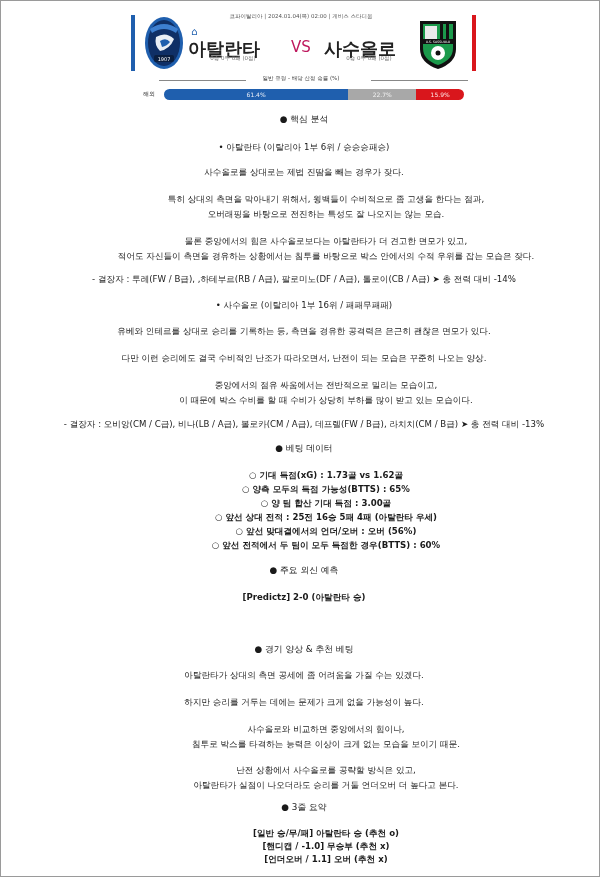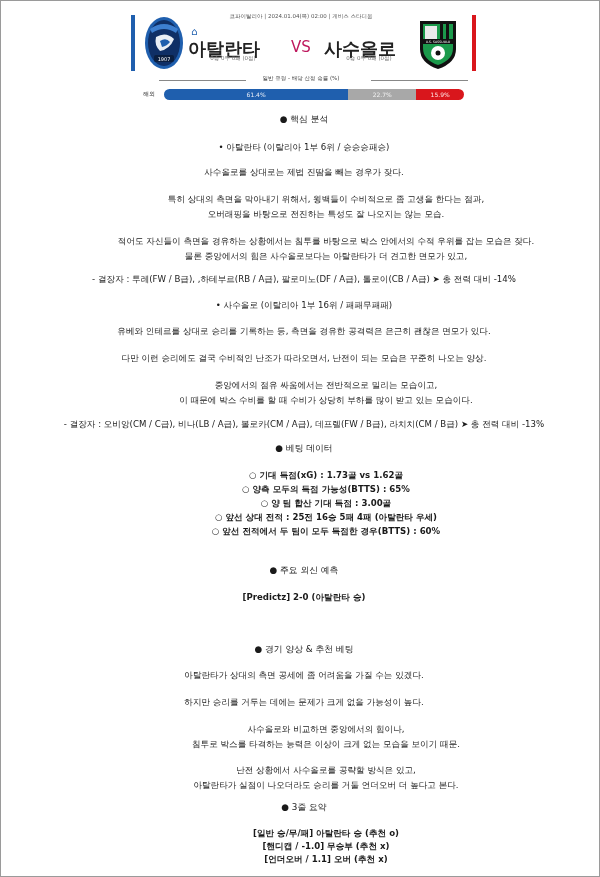--- a/index.html
+++ b/index.html
@@ -114,39 +114,40 @@
 
   <div class="article">
     <div class="blk h" style="top:111px">● 핵심 분석</div>
     <div class="blk" style="top:139px">• 아탈란타 (이탈리아 1부 6위 / 승승승패승)</div>
     <div class="blk" style="top:164px">사수올로를 상대로는 제법 진땀을 빼는 경우가 잦다.</div>
     <div class="blk" style="top:191px">
       <span>특히 상대의 측면을 막아내기 위해서, 윙백들이 수비적으로 좀 고생을 한다는 점과,</span>
       <span>오버래핑을 바탕으로 전진하는 특성도 잘 나오지는 않는 모습.</span>
     </div>
     <div class="blk" style="top:233px">
+      <span>물론 중앙에서의 힘은 사수올로보다는 아탈란타가 더 견고한 면모가 있고,</span>
       <span>적어도 자신들이 측면을 경유하는 상황에서는 침투를 바탕으로 박스 안에서의 수적 우위를 잡는 모습은 잦다.</span>
-      <span>물론 중앙에서의 힘은 사수올로보다는 아탈란타가 더 견고한 면모가 있고,</span>
     </div>
     <div class="blk" style="top:271px">- 결장자 : 투레(FW / B급), ,하테부르(RB / A급), 팔로미노(DF / A급), 톨로이(CB / A급) ➤ 총 전력 대비 -14%</div>
     <div class="blk" style="top:297px">• 사수올로 (이탈리아 1부 16위 / 패패무패패)</div>
     <div class="blk" style="top:323px">유베와 인테르를 상대로 승리를 기록하는 등, 측면을 경유한 공격력은 은근히 괜찮은 면모가 있다.</div>
     <div class="blk" style="top:350px">다만 이런 승리에도 결국 수비적인 난조가 따라오면서, 난전이 되는 모습은 꾸준히 나오는 양상.</div>
     <div class="blk" style="top:377px">
       <span>중앙에서의 점유 싸움에서는 전반적으로 밀리는 모습이고,</span>
       <span>이 때문에 박스 수비를 할 때 수비가 상당히 부하를 많이 받고 있는 모습이다.</span>
     </div>
     <div class="blk" style="top:416px">- 결장자 : 오비앙(CM / C급), 비나(LB / A급), 볼로카(CM / A급), 데프렐(FW / B급), 라치치(CM / B급) ➤ 총 전력 대비 -13%</div>
 
     <div class="blk h" style="top:440px">● 베팅 데이터</div>
     <div class="blk b" style="top:467px; line-height:14px">
       <span>○ 기대 득점(xG) : 1.73골 vs 1.62골</span>
       <span>○ 양측 모두의 득점 가능성(BTTS) : 65%</span>
       <span>○ 양 팀 합산 기대 득점 : 3.00골</span>
       <span>○ 앞선 상대 전적 : 25전 16승 5패 4패 (아탈란타 우세)</span>
+      <span>○ 앞선 맞대결에서의 언더/오버 : 오버 (56%)</span>
       <span>○ 앞선 전적에서 두 팀이 모두 득점한 경우(BTTS) : 60%</span>
     </div>
 
     <div class="blk h" style="top:562px">● 주요 외신 예측</div>
     <div class="blk b" style="top:589px">[Predictz] 2-0 (아탈란타 승)</div>
 
     <div class="blk h" style="top:641px">● 경기 양상 &amp; 추천 베팅</div>
     <div class="blk" style="top:667px">아탈란타가 상대의 측면 공세에 좀 어려움을 가질 수는 있겠다.</div>
     <div class="blk" style="top:694px">하지만 승리를 거두는 데에는 문제가 크게 없을 가능성이 높다.</div>
     <div class="blk" style="top:721px">

